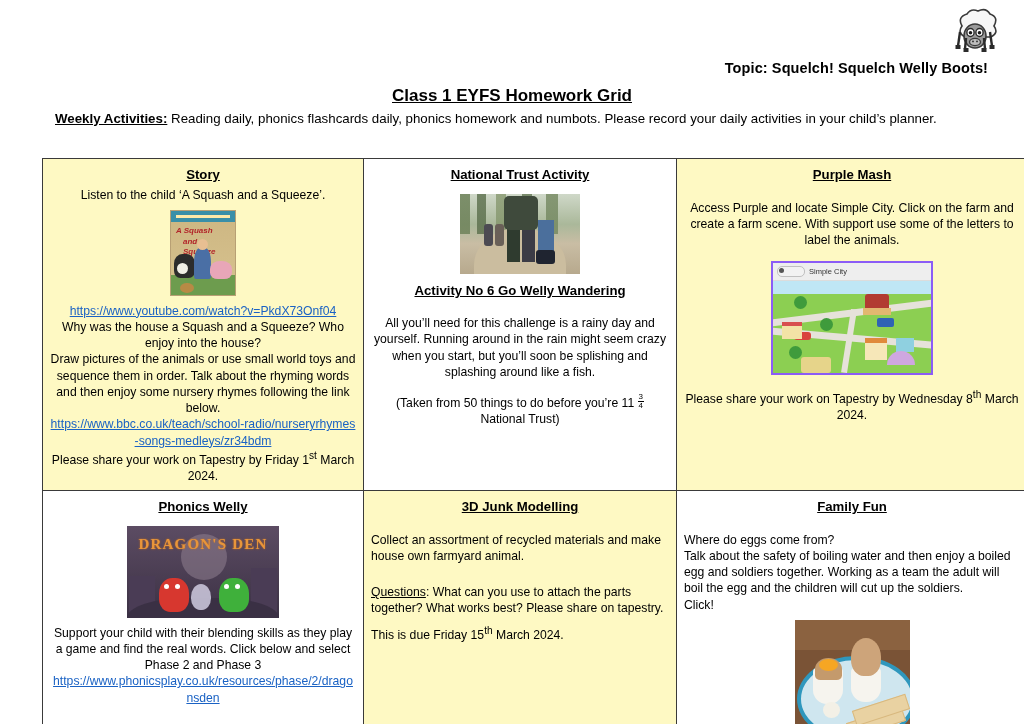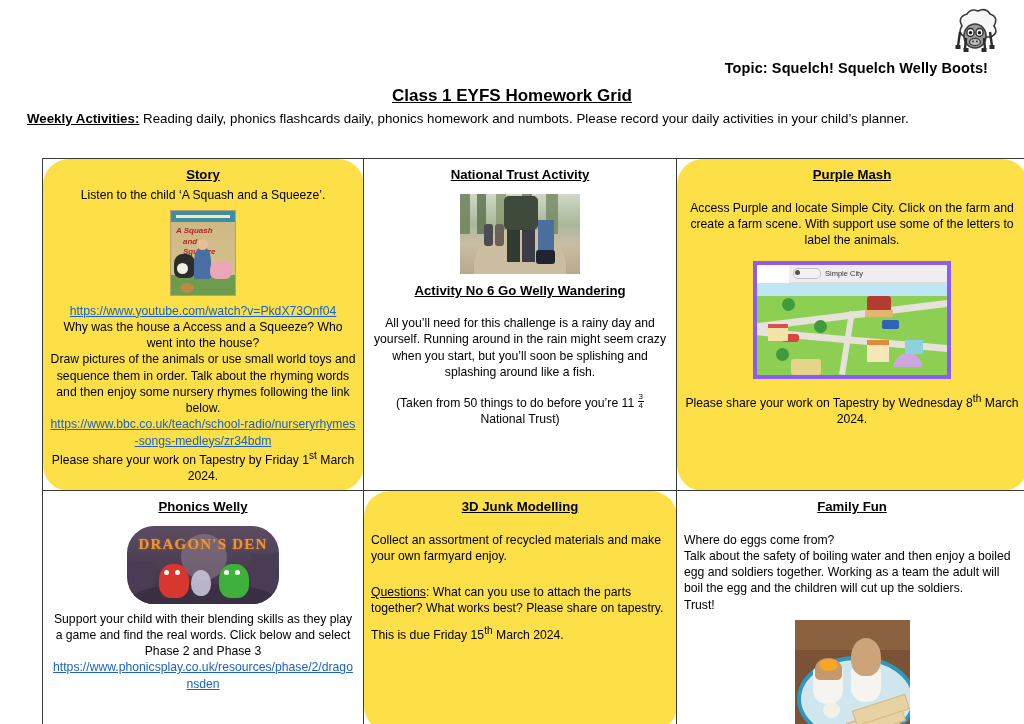--- a/index.html
+++ b/index.html
@@ -45,21 +45,21 @@
     left: 0;
     width: 1024px;
     text-align: center;
     font-size: 17px;
     font-weight: bold;
     text-decoration: underline;
   }
   .weekly {
     position: absolute;
     top: 110px;
-    left: 27px;
+    left: 55px;
     width: 950px;
     font-size: 13.3px;
     line-height: 1.42;
   }
   .weekly .lead {
     font-weight: bold;
     text-decoration: underline;
   }
   .tapestry-note {
     position: absolute;
@@ -86,21 +86,21 @@
     padding: 6px 7px 6px 7px;
     font-size: 12.2px;
     line-height: 1.33;
   }
   .c1 { width: 306px; }
   .c2 { width: 298px; margin-left: 9px; }
   .c3 { width: 336px; }
   .r1 { height: 282px; }
   .r2 { height: 212px; }
 
-  .purple { background: #fde047; border-radius: 26px; }
+  .purple { background: #fef9c3; }
   .white  { background: #ffffff; }
 
   .cell-title {
     text-align: center;
     font-weight: bold;
     font-size: 13.2px;
     text-decoration: underline;
     margin: 1px 0 3px 0;
   }
   .ctr { text-align: center; }
@@ -209,21 +209,21 @@
   .nt-photo .far1, .nt-photo .far2 {
     position: absolute; bottom: 28px; width: 9px; height: 22px;
     background: #4c4a52; border-radius: 3px;
   }
   .nt-photo .far1 { left: 24px; }
   .nt-photo .far2 { left: 35px; background: #6a6058; }
 
   
   .city {
     width: 158px; height: 110px; background: #ffffff;
-    border: 4px solid #8b5cf6; position: relative; overflow: hidden; padding-left: 32px;
+    border: 2px solid #8b5cf6; position: relative; overflow: hidden;
   }
   .city .bar {
     height: 17px; background: #eeeeee; border-bottom: 1px solid #dcdcdc;
     display: flex; align-items: center; gap: 4px; padding-left: 4px;
   }
   .city .bar .logo-pill {
     width: 26px; height: 9px; background: #f2f2f2; border: 1px solid #c0c0c0;
     border-radius: 5px; position: relative;
   }
   .city .bar .logo-pill::before {
@@ -286,23 +286,22 @@
     position: absolute; top: 76%; left: 72%; width: 28px; height: 14px;
     background: #cfa7e0; border-radius: 14px 14px 0 0;
   }
   .city .scene .field {
     position: absolute; top: 82%; left: 18%; width: 30px; height: 16px;
     background: #e6d48a; border-radius: 3px;
   }
 
   
   .den {
-    width: 152px; height: 78px; position: relative; overflow: hidden;
+    width: 152px; height: 92px; position: relative; overflow: hidden;
     background: linear-gradient(#5c4c63, #4a3d52 55%, #3b3144);
-    border-radius: 27px;
   }
   .den .moon {
     position: absolute; top: 8px; left: 54px; width: 46px; height: 46px;
     background: #8f8090; border-radius: 50%; opacity: .55;
   }
   .den .title {
     position: absolute; top: 9px; left: 0; right: 0; text-align: center;
     font-size: 15px; font-weight: bold; color: #e8953a;
     font-family: "Liberation Serif", serif; letter-spacing: 1.2px;
     text-shadow: 0 0 2px #c9701f;
@@ -421,21 +420,21 @@
             <div class="t2">and a Squeeze</div>
             <div class="ground"></div>
             <div class="cow"></div>
             <div class="lady"></div>
             <div class="pig"></div>
             <div class="hen"></div>
           </div>
         </div>
         <div class="spacer-sm"></div>
         <div class="ctr"><span class="link">https://www.youtube.com/watch?v=PkdX73Onf04</span></div>
-        <div class="ctr">Why was the house a Access and a Squeeze? Who went into the house?</div>
+        <div class="ctr">Why was the house a Squash and a Squeeze? Who enjoy into the house?</div>
         <div class="ctr">Draw pictures of the animals or use small world toys and sequence them in order. Talk about the rhyming words and then enjoy some nursery rhymes following the link below.</div>
         <div class="ctr"><span class="link">https://www.bbc.co.uk/teach/school-radio/nurseryrhymes-songs-medleys/zr34bdm</span></div>
         <div class="ctr"><span>Please share your work on Tapestry by Friday 1</span><sup>st</sup><span> March 2024.</span></div>
       </td>
 
       <td class="c2 r1 white">
         <div class="cell-title">National Trust Activity</div>
         <div class="spacer-sm"></div>
         <div class="art-wrap">
           <div class="nt-photo">
@@ -513,34 +512,34 @@
           </div>
         </div>
         <div class="spacer-sm"></div>
         <div class="ctr">Support your child with their blending skills as they play a game and find the real words. Click below and select Phase 2 and Phase 3</div>
         <div class="ctr"><span class="link">https://www.phonicsplay.co.uk/resources/phase/2/dragonsden</span></div>
       </td>
 
       <td class="c2 r2 purple">
         <div class="cell-title">3D Junk Modelling</div>
         <div class="spacer-md"></div>
-        <div class="lft">Collect an assortment of recycled materials and make your own farmyard enjoy.</div>
+        <div class="lft">Collect an assortment of recycled materials and make house own farmyard animal.</div>
         <div class="spacer-md"></div>
         <div class="spacer-sm"></div>
         <div class="lft"><span class="under">Questions</span><span>: What can you use to attach the parts together? What works best? Please share on tapestry.</span></div>
         <div class="spacer-sm"></div>
         <div class="lft"><span>This is due Friday 15</span><sup>th</sup><span> March 2024.</span></div>
       </td>
 
       <td class="c3 r2 white">
         <div class="cell-title">Family Fun</div>
         <div class="spacer-md"></div>
         <div class="lft">Where do eggs come from?</div>
         <div class="lft">Talk about the safety of boiling water and then enjoy a boiled egg and soldiers together. Working as a team the adult will boil the egg and the children will cut up the soldiers.</div>
-        <div class="lft">Trust!</div>
+        <div class="lft">Click!</div>
         <div class="spacer-sm"></div>
         <div class="art-wrap">
           <div class="eggs">
             <div class="plate"></div>
             <div class="toast2"></div>
             <div class="toast1"></div>
             <div class="cup1"></div>
             <div class="cup2"></div>
             <div class="e1"></div>
             <div class="e2"></div>

